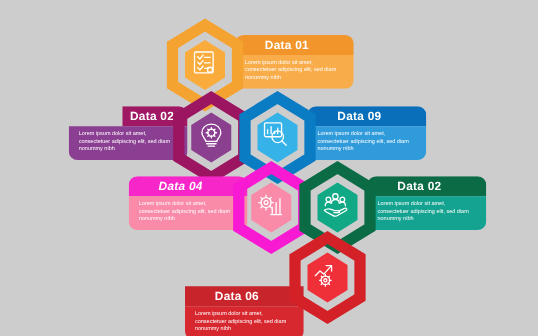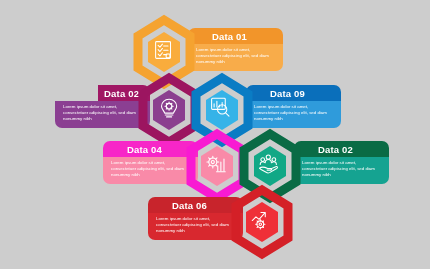--- a/index.html
+++ b/index.html
@@ -109,21 +109,21 @@
           <path class="ico" d="M5 16 V11 M9.5 16 V7 M14 16 V13 M18 16 V9"></path>
           <circle class="ico" cx="18" cy="20" r="7.5"></circle>
           <path class="ico" d="M23.5 25.5 L29 31"></path>
         </g>
       </svg>
     </div>
   </div>
 
   <div class="node">
     <div class="panel left" style="left:103px;top:141px;width:95px;">
-      <div class="phead" style="background:#f726c8;">Data 04</div>
+      <div class="phead" style="background:#f726c8;font-style:italic;">Data 04</div>
       <div class="pbody" style="background:#f98aa8;">Lorem ipsum dolor sit amet, consectetuer adipiscing elit, sed diam nonummy nibh</div>
     </div>
     <div class="hexwrap" style="left:181px;top:128px;">
       <svg width="82" height="80" viewBox="0 0 82 80">
         <path d="M10 22 L36 6 L62 22 L62 54 L36 70 L10 54 Z" fill="none" stroke="#f81ad2" stroke-width="9"></path>
         <path d="M20 28 L36 18 L52 28 L52 48 L36 58 L20 48 Z" fill="#f98aa8"></path>
         <g transform="translate(25,26) scale(0.62)">
           <circle class="ico" cx="11" cy="13" r="6.5"></circle>
           <circle class="ico" cx="11" cy="13" r="2.5"></circle>
           <path class="ico" d="M11 3.5 V6.5 M11 19.5 V22.5 M1.5 13 H4.5 M17.5 13 H20.5 M4.3 6.3 L6.4 8.4 M15.6 17.6 L17.7 19.7 M17.7 6.3 L15.6 8.4 M6.4 17.6 L4.3 19.7"></path>
@@ -152,21 +152,21 @@
           <path class="ico" d="M28 17 C28 13.8 26.4 12.5 24 12.5 C22.7 12.5 21.7 12.9 21 13.7"></path>
           <path class="ico" d="M1 23 C5 19.5 10 21.5 14 23.5 L19 23.5 C21 23.5 21 26 19 26 L13 26"></path>
           <path class="ico" d="M19 24 L27 20.5 C29.5 19.5 31 22 28.5 23.5 L17 30 C15 31 13 30.5 11.5 29.5 L4 25.5 C2.5 24.7 1.8 24 1 23"></path>
         </g>
       </svg>
     </div>
   </div>
 
   <div class="node">
     <div class="panel left" style="left:148px;top:197px;width:95px;">
-      <div class="phead" style="background:#c8242c;">Data 06</div>
+      <div class="phead" style="background:#c8242c;margin-top:32px;">Data 06</div>
       <div class="pbody" style="background:#d8282f;">Lorem ipsum dolor sit amet, consectetuer adipiscing elit, sed diam nonummy nibh</div>
     </div>
     <div class="hexwrap" style="left:226px;top:184px;">
       <svg width="86" height="84" viewBox="0 0 86 84">
         <path d="M10 22 L36 6 L62 22 L62 54 L36 70 L10 54 Z" fill="none" stroke="#d42027" stroke-width="9"></path>
         <path d="M20 28 L36 18 L52 28 L52 48 L36 58 L20 48 Z" fill="#ef3038"></path>
         <g transform="translate(25,26) scale(0.62)">
           <path class="ico" d="M2 17 L8 11 L13 15 L22 5"></path>
           <path class="ico" d="M16 4 H23 V11"></path>
           <circle class="ico" cx="15" cy="23" r="5.5"></circle>

